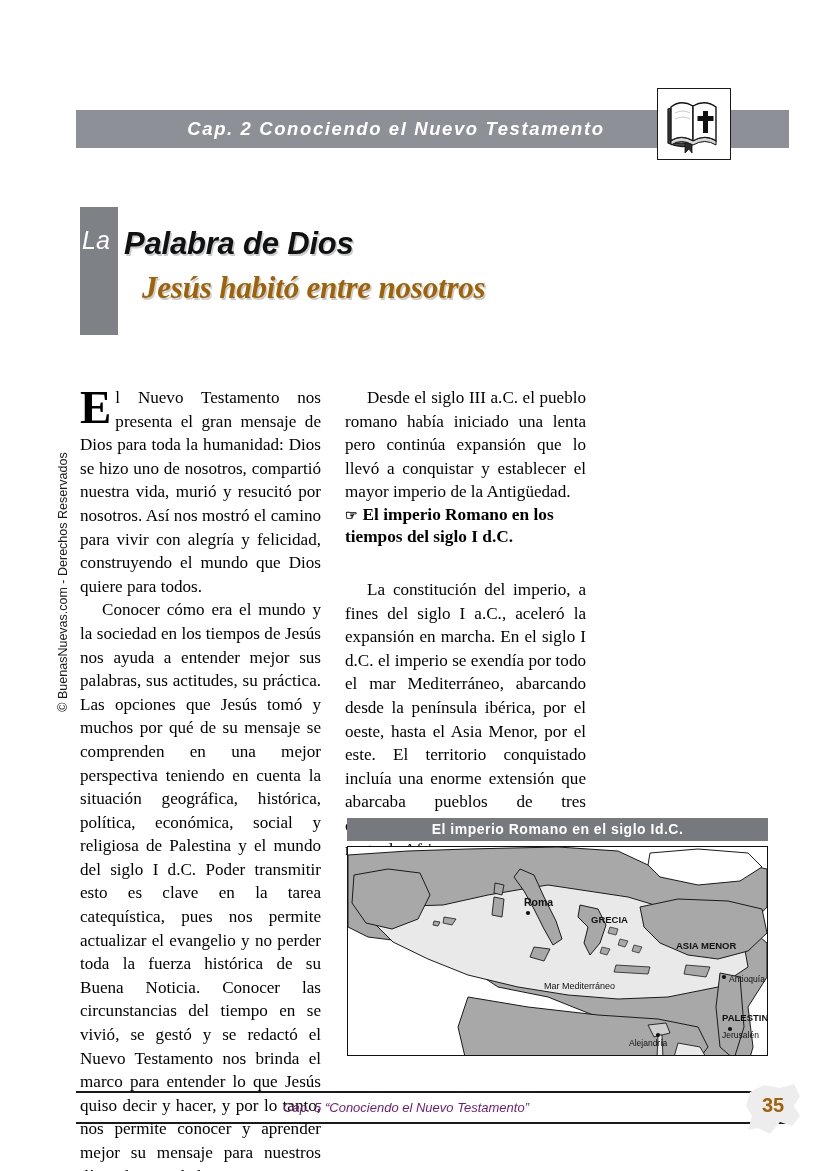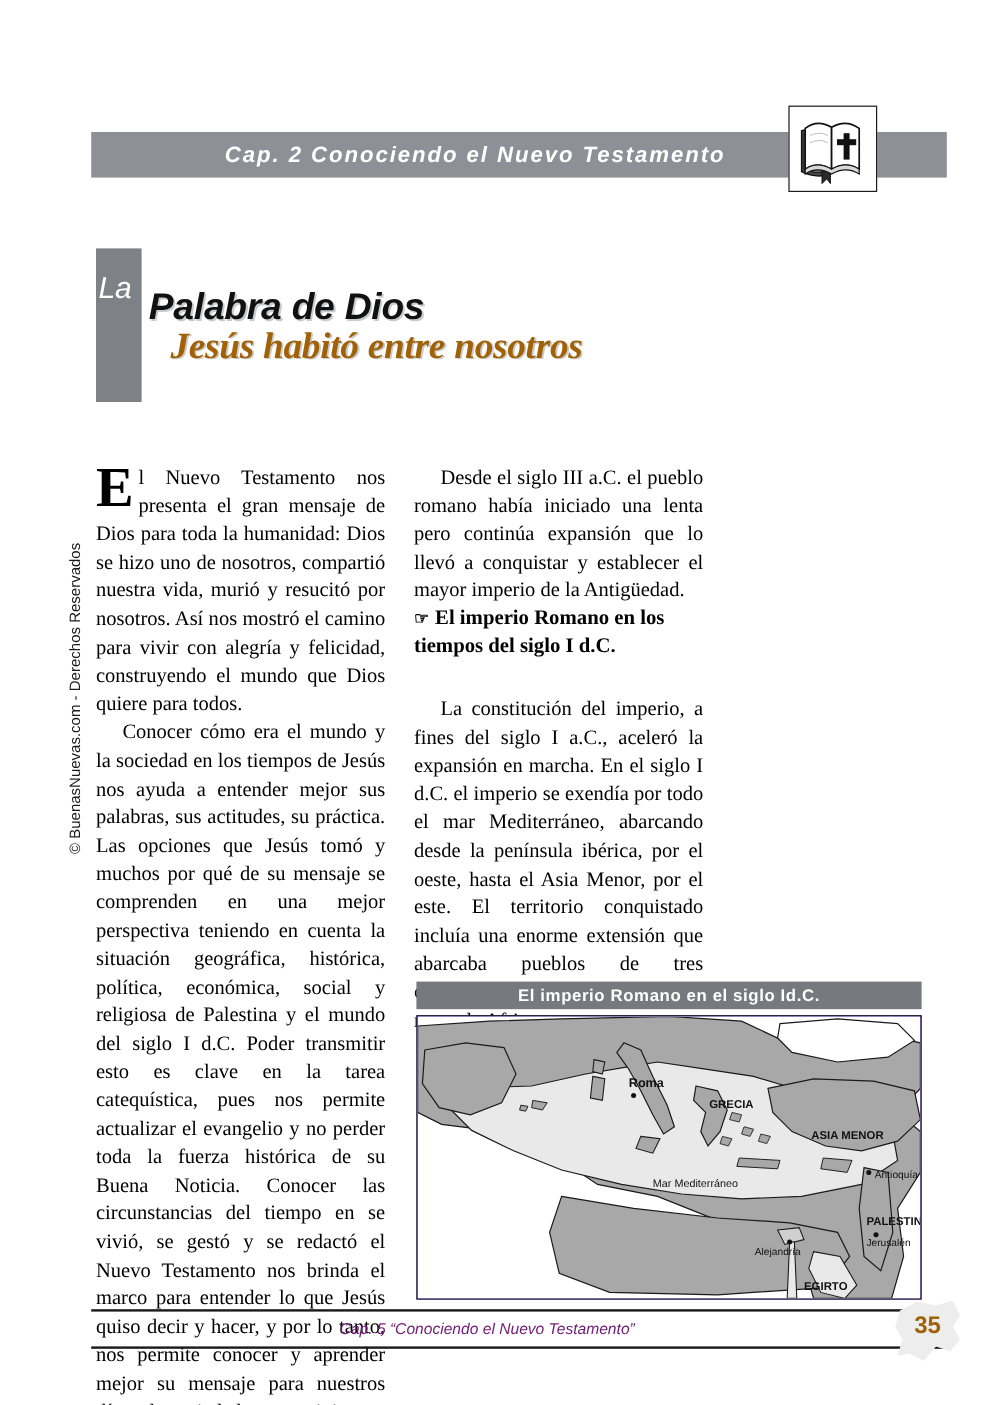--- a/index.html
+++ b/index.html
@@ -70,21 +70,21 @@
     text-align: left;
     color: #ffffff;
     font-family: "Liberation Sans", sans-serif;
     font-style: italic;
     font-weight: normal;
     font-size: 25px;
   }
   .title-line1 {
     position: absolute;
     left: 124px;
-    top: 238px;
+    top: 226px;
     font-family: "Liberation Sans", sans-serif;
     font-weight: bold;
     font-style: italic;
     font-size: 31px;
     letter-spacing: -0.2px;
     color: #111;
     text-shadow: 1.5px 1.5px 0 #c9cbcd;
     white-space: nowrap;
   }
   .title-line2 {
@@ -177,22 +177,22 @@
     font-weight: bold;
     font-size: 14px;
     letter-spacing: 0.5px;
     text-align: center;
     line-height: 23px;
     white-space: nowrap;
   }
   .map-frame {
     margin-top: 5px;
     border: 1.3px solid #111;
-    background: #8b5cf6;
-    height: 237px;
+    background: #22c55e;
+    height: 210px;
     position: relative;
     overflow: hidden;
     box-sizing: border-box;
   }
   .map-frame svg { display: block; }
 
   
   .footer-rule-top {
     position: absolute;
     left: 76px;

